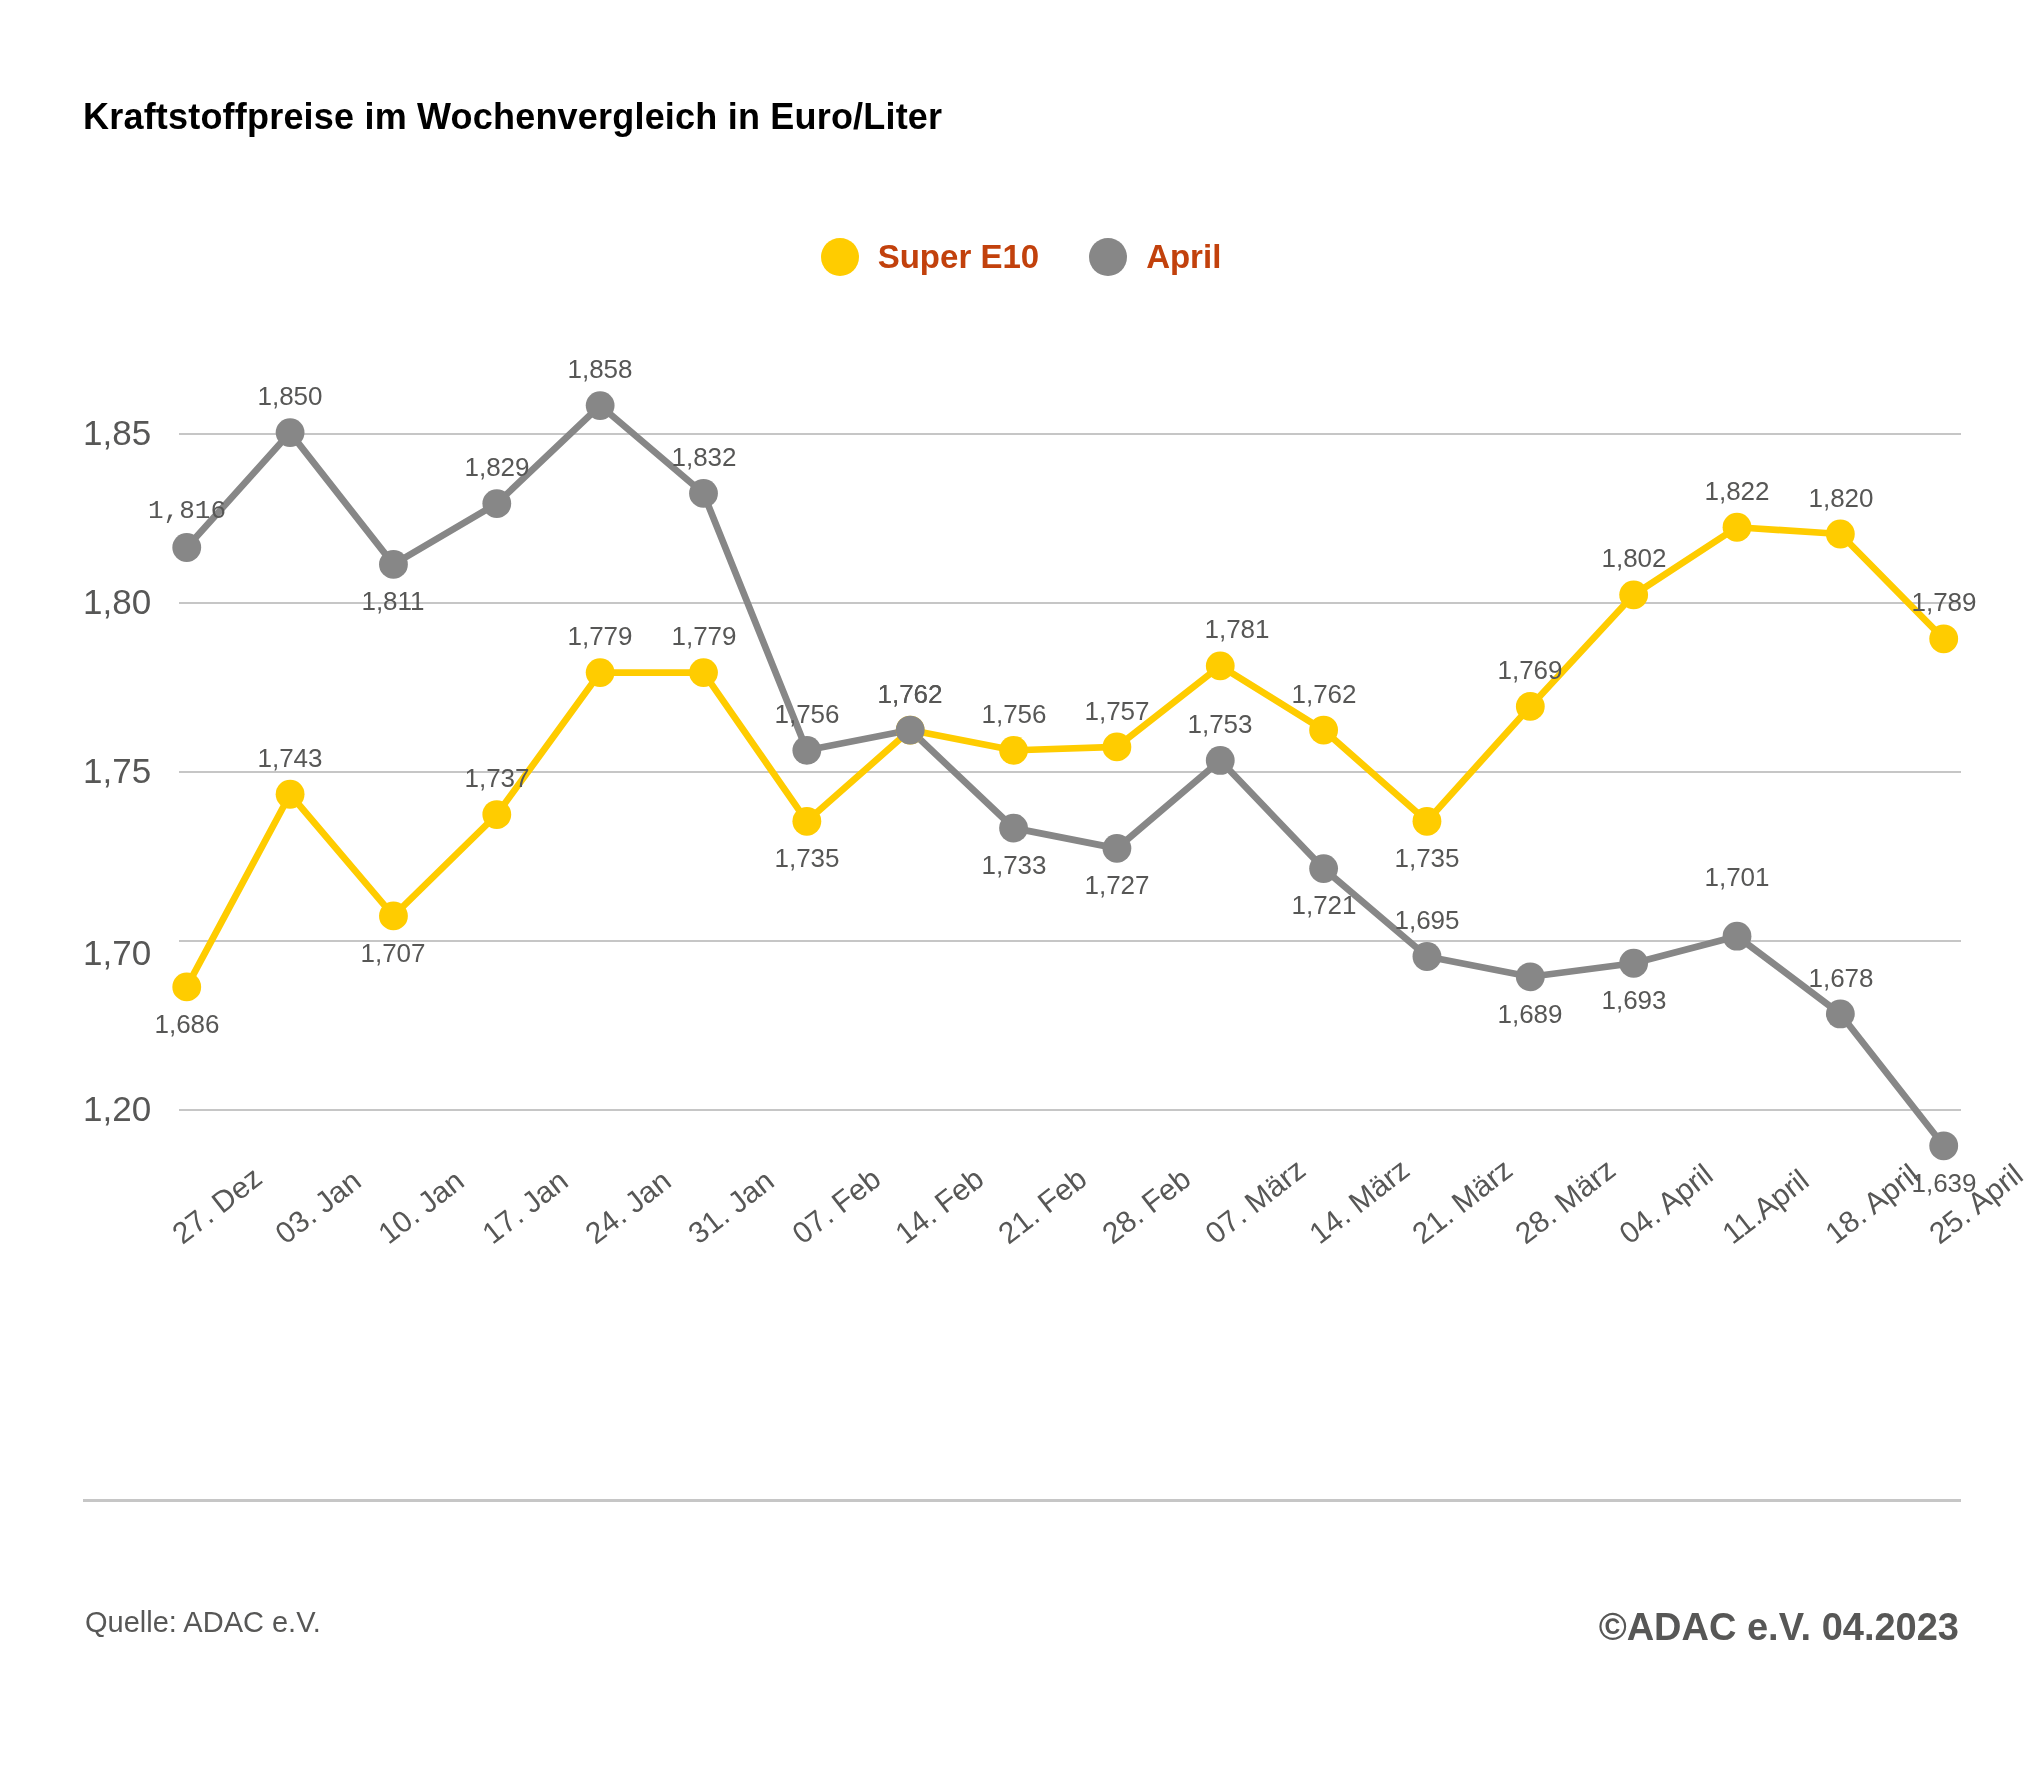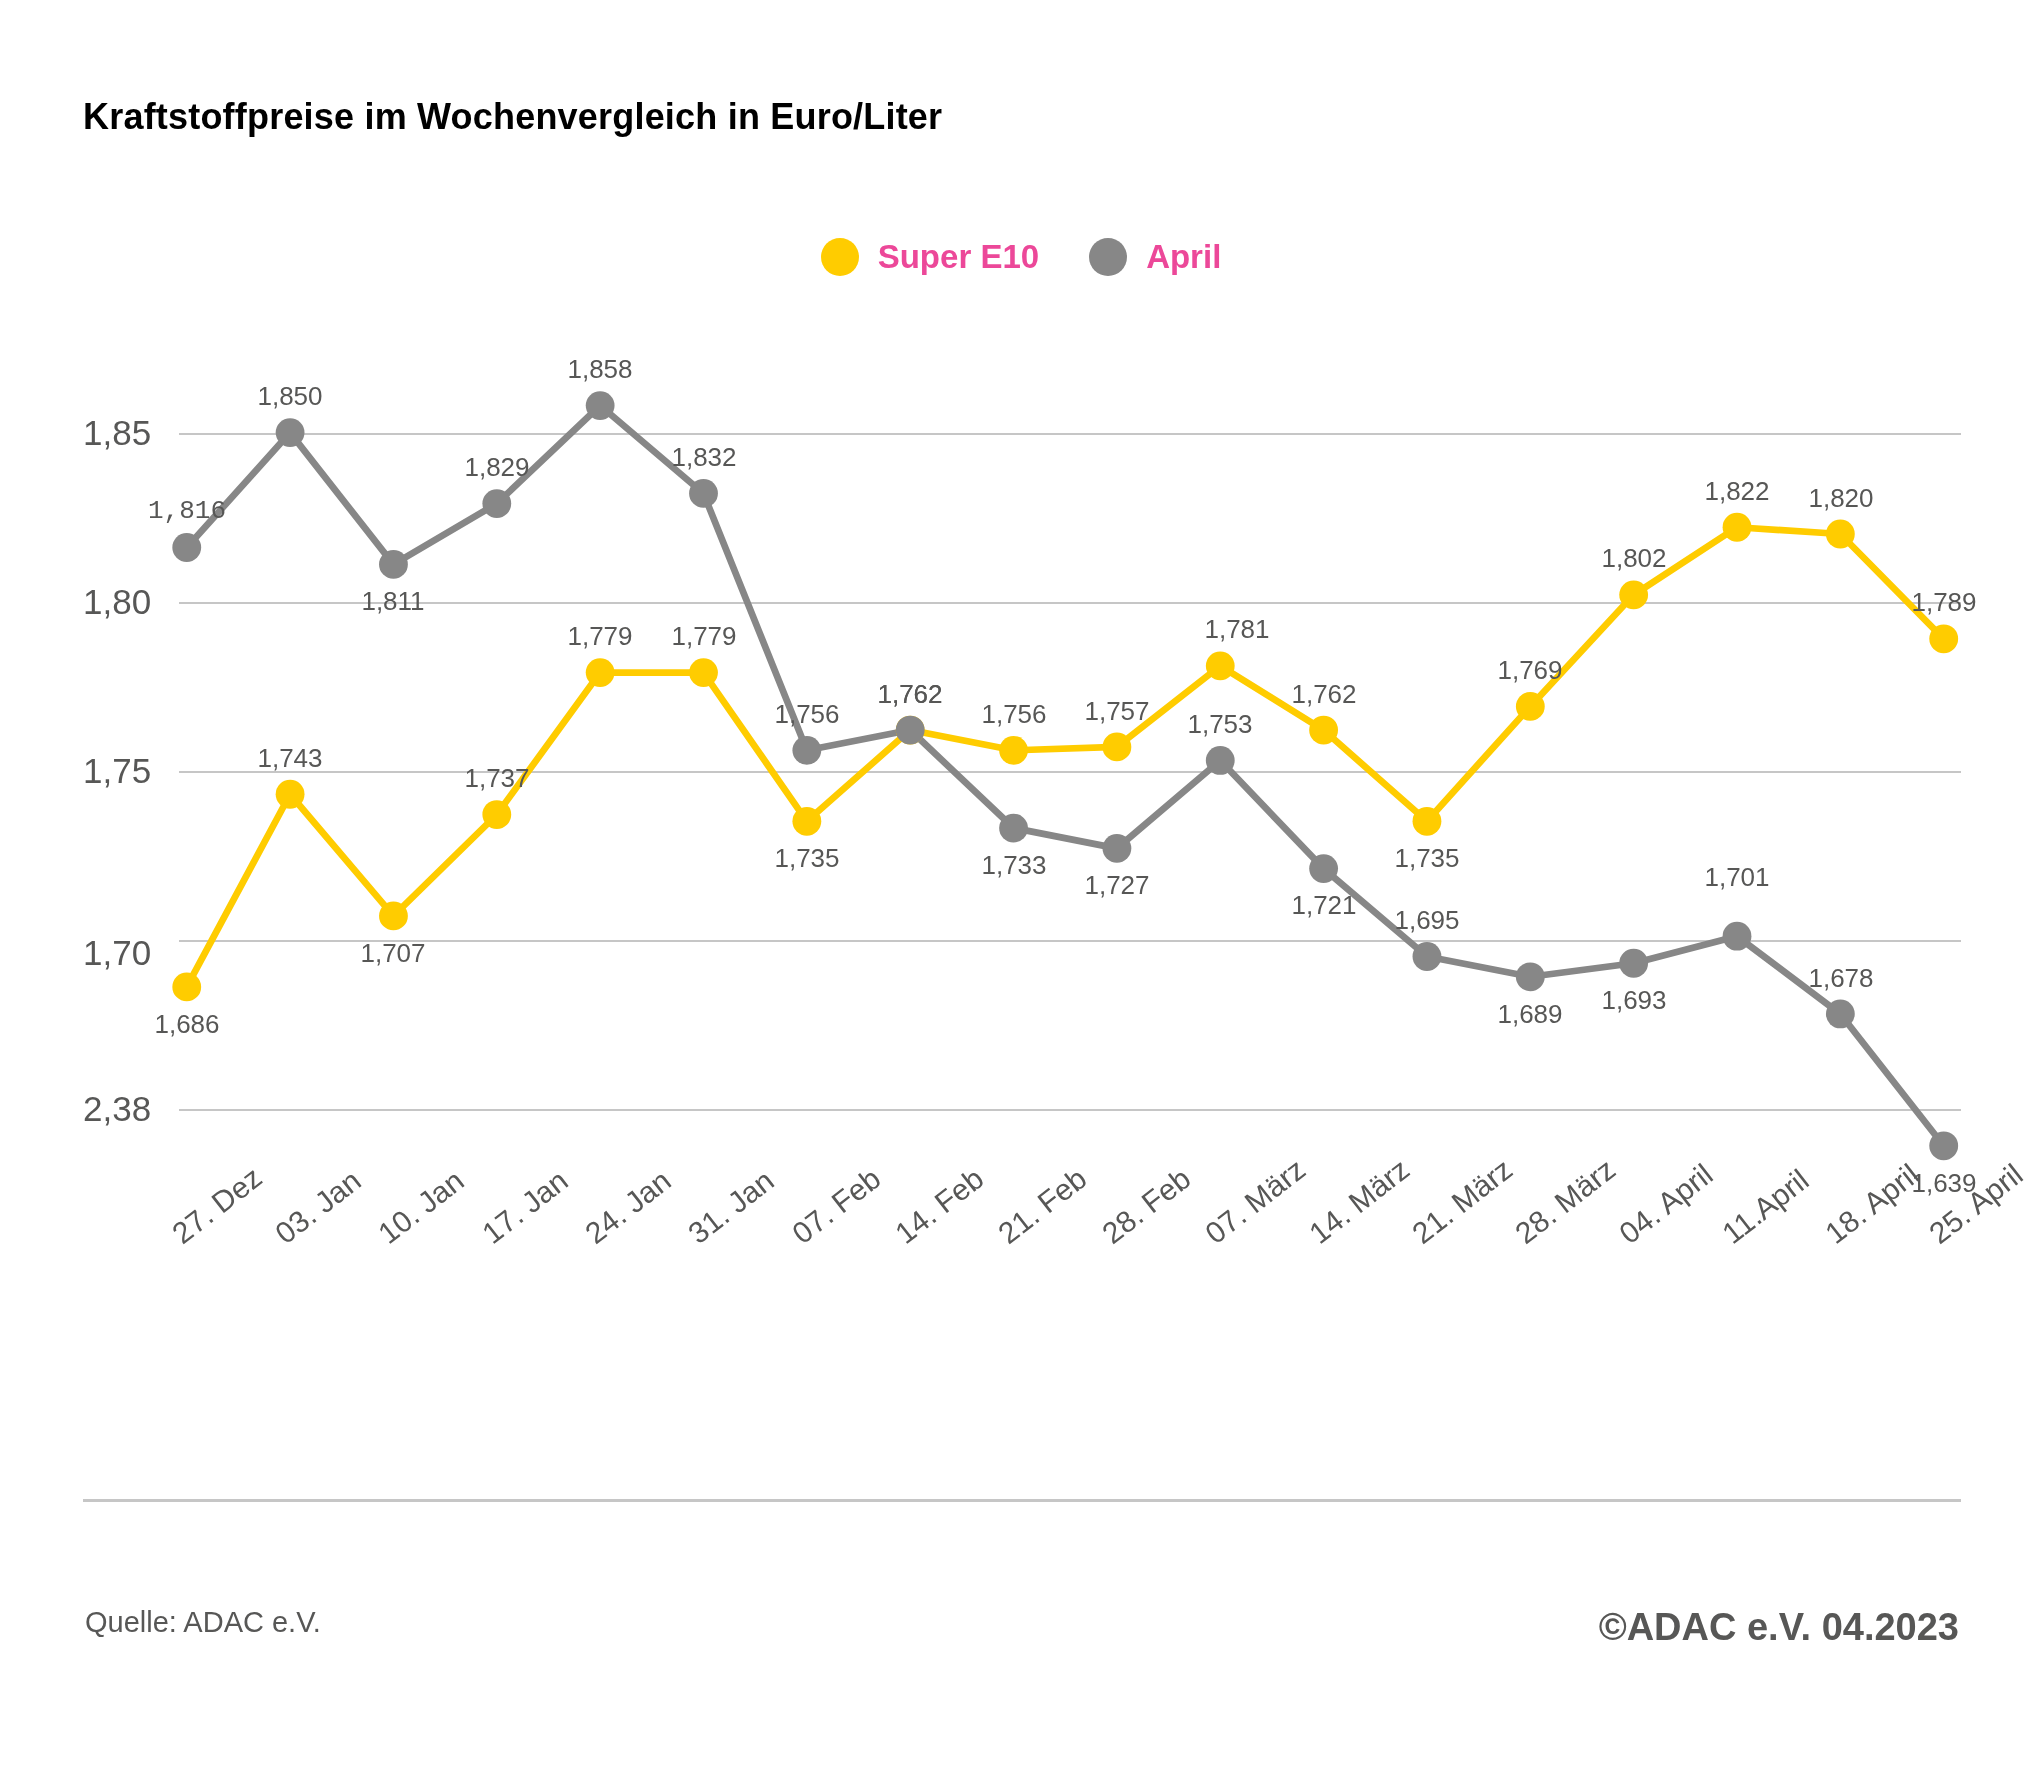--- a/index.html
+++ b/index.html
@@ -49,21 +49,21 @@
   }
   .legend-dot {
     width: 38px;
     height: 38px;
     border-radius: 50%;
     display: inline-block;
   }
   .legend-label {
     font-size: 33px;
     font-weight: bold;
-    color: #ec4899;
+    color: #c2410c;
   }
   
   .plot-wrap {
     position: absolute;
     left: 83px;
     top: 365px;
     width: 1878px;
     height: 845px;
   }
   .gridline {
@@ -162,21 +162,21 @@
         <div class="gridline" style="top: 237px;"></div>
         <div class="gridline" style="top: 406px;"></div>
         <div class="gridline" style="top: 575px;"></div>
         <div class="gridline" style="top: 744px;"></div>
       </div>
     <div id="ylabels">
         <div class="ylabel" style="top: 68px;">1,85</div>
         <div class="ylabel" style="top: 237px;">1,80</div>
         <div class="ylabel" style="top: 406px;">1,75</div>
         <div class="ylabel" style="top: 588px;">1,70</div>
-        <div class="ylabel" style="top: 744px;">2,38</div>
+        <div class="ylabel" style="top: 744px;">1,20</div>
       </div>
     <svg class="lines" id="series-svg" viewBox="0 0 1955 880" preserveAspectRatio="none">
         <polyline points="108,647.6800000000005 215.58823529411765,447.04 323.1764705882353,573.7600000000001 430.764705882353,468.16 538.3529411764706,320.3200000000007 645.9411764705883,320.3200000000007 753.529411764706,475.20000000000005 861.1176470588235,380.1600000000003 968.7058823529412,401.28000000000037 1076.2941176470588,397.76000000000073 1183.8823529411766,313.28000000000065 1291.4705882352941,380.1600000000003 1399.058823529412,475.20000000000005 1506.6470588235293,355.5200000000007 1614.235294117647,239.3600000000002 1721.8235294117646,168.96000000000015 1829.4117647058824,176.00000000000017 1937,285.12000000000063" fill="none" stroke="#FFCC00" stroke-width="7" stroke-linejoin="round" stroke-linecap="round"></polyline>
         <polyline points="108,190.08000000000015 215.58823529411765,70.40000000000006 323.1764705882353,207.68000000000058 430.764705882353,144.3200000000005 538.3529411764706,42.24000000000004 645.9411764705883,133.7600000000001 753.529411764706,401.28000000000037 861.1176470588235,380.1600000000003 968.7058823529412,482.24 1076.2941176470588,503.36000000000007 1183.8823529411766,411.84000000000077 1291.4705882352941,524.48 1399.058823529412,616.0000000000001 1506.6470588235293,637.1200000000001 1614.235294117647,623.0400000000002 1721.8235294117646,594.8800000000001 1829.4117647058824,675.8400000000006 1937,813.1200000000003" fill="none" stroke="#878787" stroke-width="7" stroke-linejoin="round" stroke-linecap="round"></polyline>
         <circle cx="108" cy="647.6800000000005" r="15" fill="#FFCC00"></circle>
         <circle cx="215.58823529411765" cy="447.04" r="15" fill="#FFCC00"></circle>
         <circle cx="323.1764705882353" cy="573.7600000000001" r="15" fill="#FFCC00"></circle>
         <circle cx="430.764705882353" cy="468.16" r="15" fill="#FFCC00"></circle>
         <circle cx="538.3529411764706" cy="320.3200000000007" r="15" fill="#FFCC00"></circle>
         <circle cx="645.9411764705883" cy="320.3200000000007" r="15" fill="#FFCC00"></circle>

